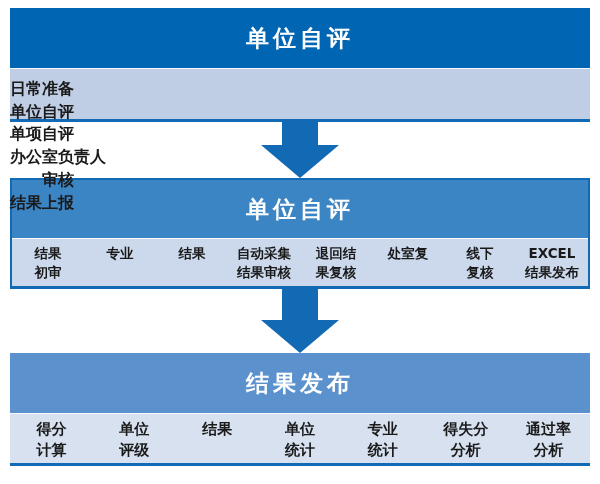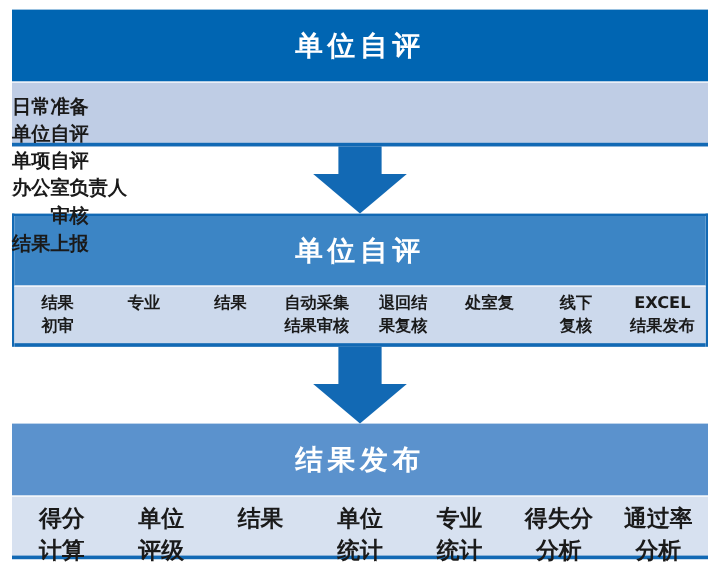--- a/index.html
+++ b/index.html
@@ -24,21 +24,21 @@
   .step{flex:1 1 0;text-align:center;line-height:1.42;}
   
   .s1 .hdr{height:60px;background:var(--c-h1);}
   .s1 .row{height:54px;background:var(--c-r1);font-size:16px;padding-top:9px;flex-direction:column;}
   
   .s2{border:2px solid var(--c-border);border-bottom:none;}
   .s2 .hdr{height:58px;background:var(--c-h2);}
   .s2 .row{height:51px;background:var(--c-r2);font-size:13.5px;padding-top:5px;border-bottom-width:3px;}
   
   .s3 .hdr{height:60px;background:var(--c-h3);}
-  .s3 .row{height:53px;background:var(--c-r3);font-size:19px;padding-top:5px;}
+  .s3 .row{height:53px;background:var(--c-r3);font-size:15px;padding-top:5px;}
   
   .arrow{display:flex;flex-direction:column;align-items:center;}
   .arrow .shaft{width:36px;background:var(--c-arrow);}
   .arrow .head{
     width:0;height:0;
     border-left:39px solid transparent;
     border-right:39px solid transparent;
     border-top:33px solid var(--c-arrow);
   }
   .arrow1{height:56px;}

